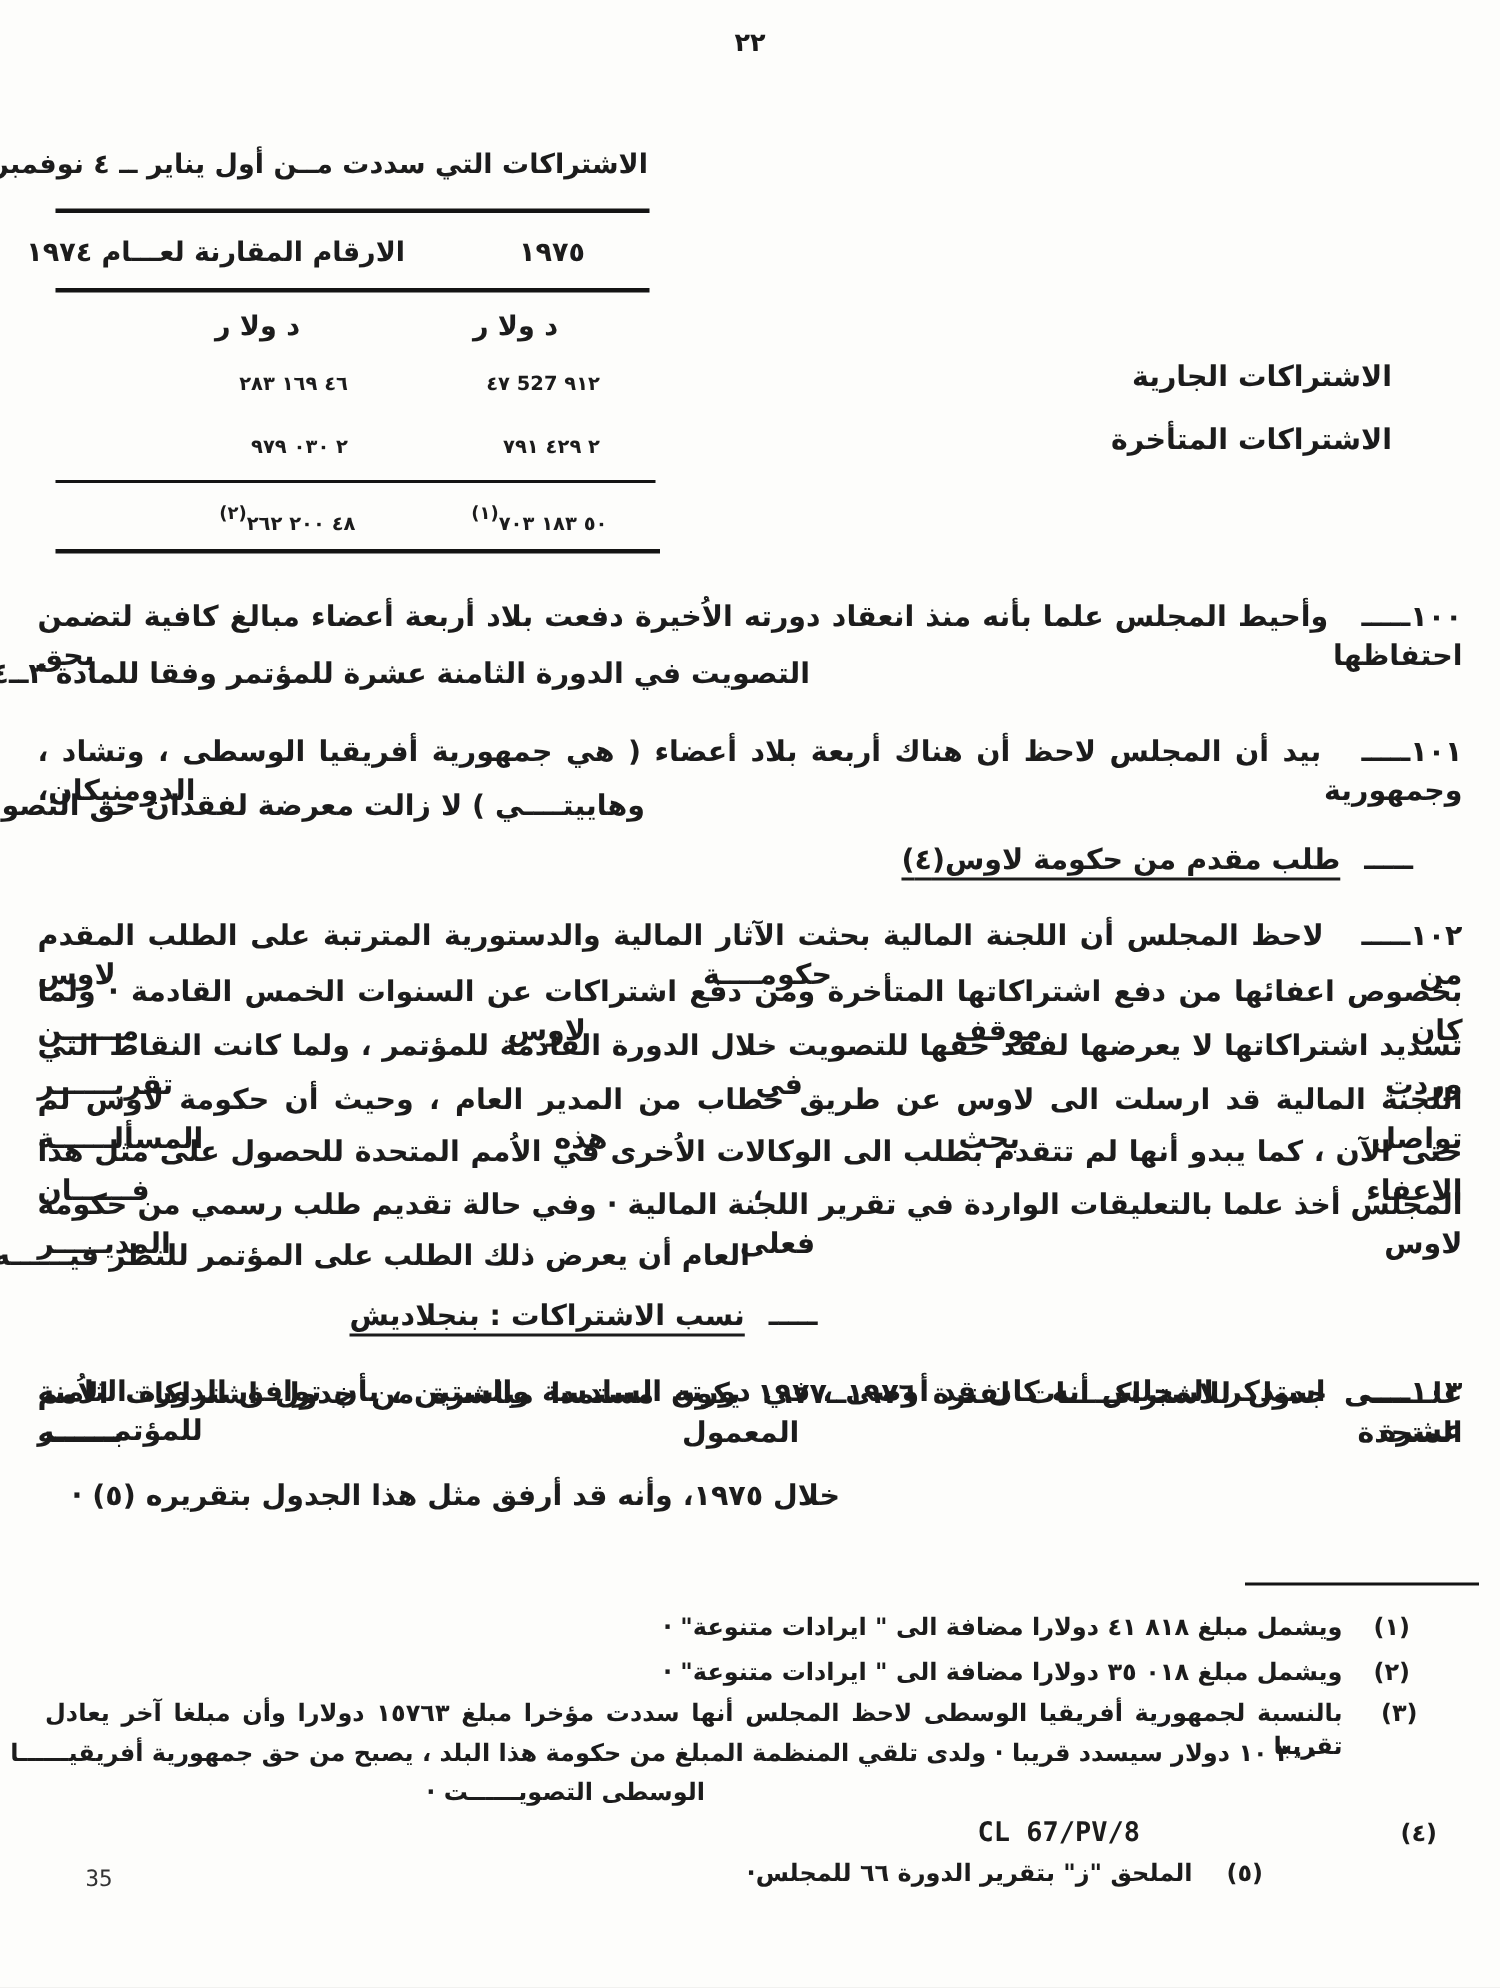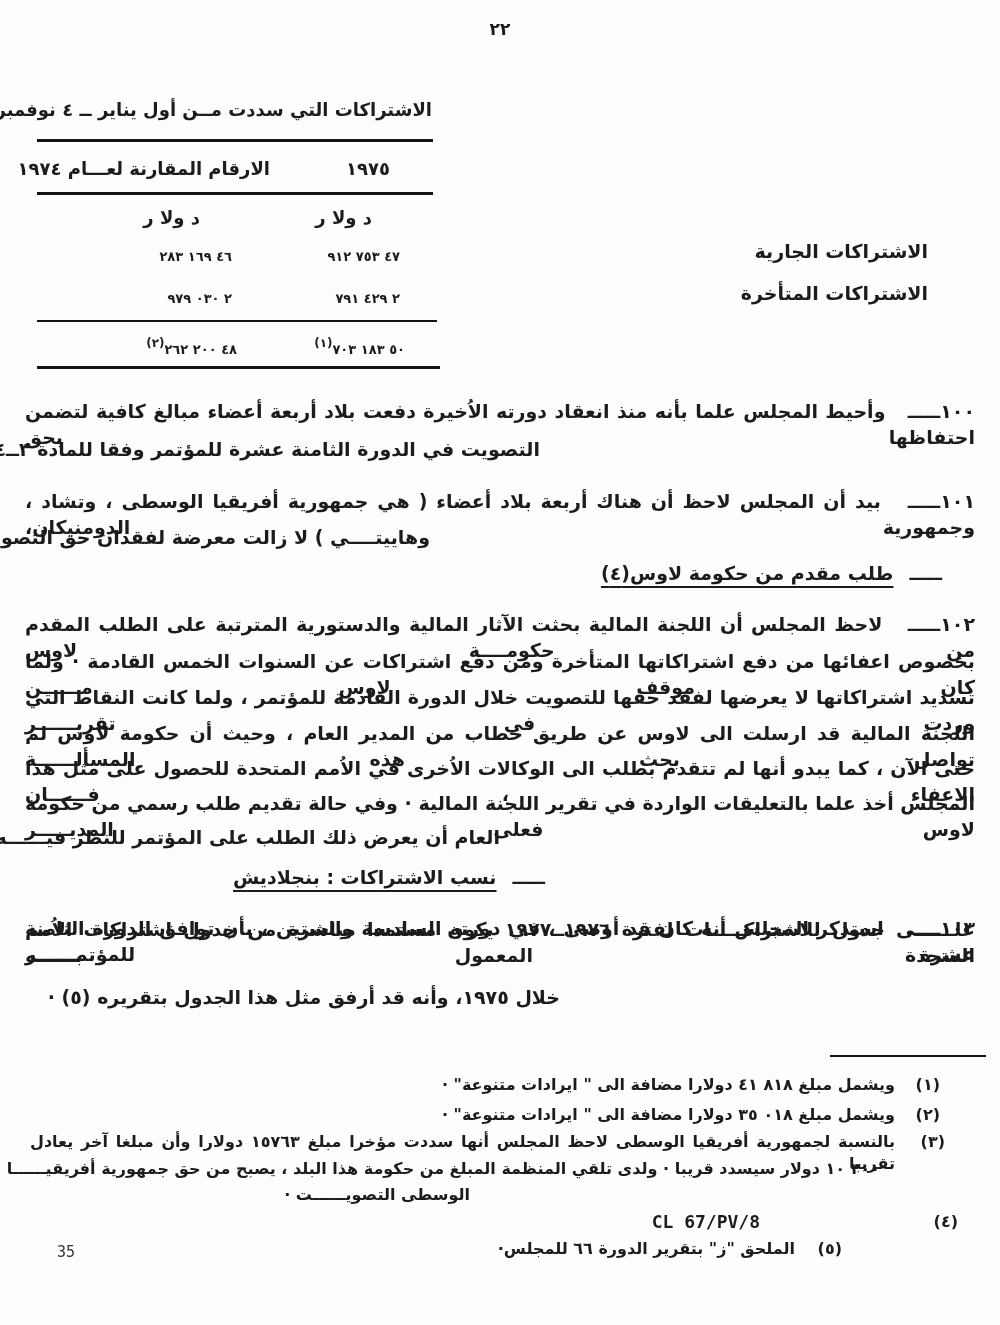--- a/index.html
+++ b/index.html
@@ -43,21 +43,21 @@
   <div class="hline" style="top:139px;left:37px;width:396px;height:3px"></div>
 
   <div class="line tbl-head" style="top:156px;right:610px">١٩٧٥</div>
   <div class="line tbl-head" style="top:156px;right:730px">الارقام المقارنة لعـــام ١٩٧٤</div>
   <div class="hline" style="top:192px;left:37px;width:396px;height:3px"></div>
 
   <div class="line" style="top:205px;right:628px;font-size:18px">د ولا ر</div>
   <div class="line" style="top:205px;right:800px;font-size:18px">د ولا ر</div>
 
   <div class="line" style="top:238px;right:72px">الاشتراكات الجارية</div>
-  <div class="line" style="top:241px;right:600px"><span class="num">٤٧ ٧٥٣ ٩١٢</span></div>
+  <div class="line" style="top:241px;right:600px"><span class="num">٤٧ 527 ٩١٢</span></div>
   <div class="line" style="top:241px;right:768px"><span class="num">٤٦ ١٦٩ ٢٨٣</span></div>
 
   <div class="line" style="top:280px;right:72px">الاشتراكات المتأخرة</div>
   <div class="line" style="top:283px;right:600px"><span class="num">٢ ٤٢٩ ٧٩١</span></div>
   <div class="line" style="top:283px;right:768px"><span class="num">٢ ٠٣٠ ٩٧٩</span></div>
 
   <div class="hline" style="top:320px;left:37px;width:400px"></div>
 
   <div class="line num-cell" style="top:334px;right:595px"><sup class="mk">(١)</sup><span class="num">٥٠ ١٨٣ ٧٠٣</span></div>
   <div class="line num-cell" style="top:334px;right:763px"><sup class="mk">(٢)</sup><span class="num">٤٨ ٢٠٠ ٢٦٢</span></div>

